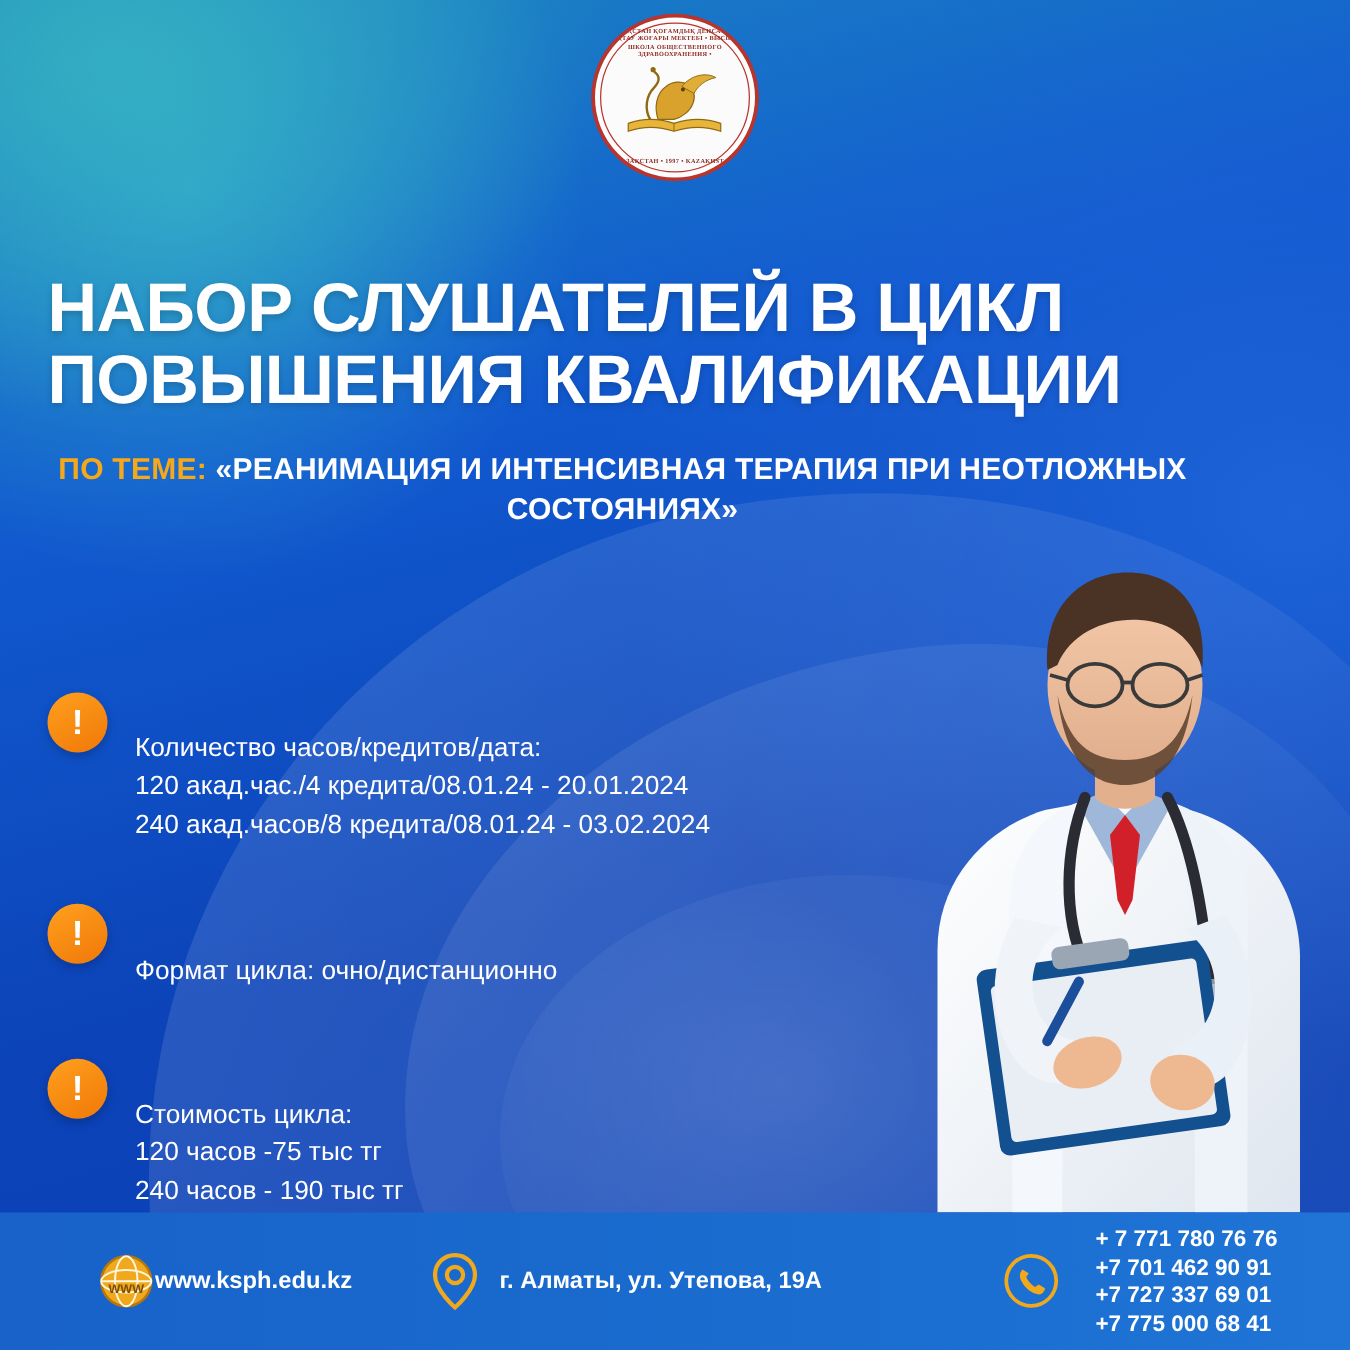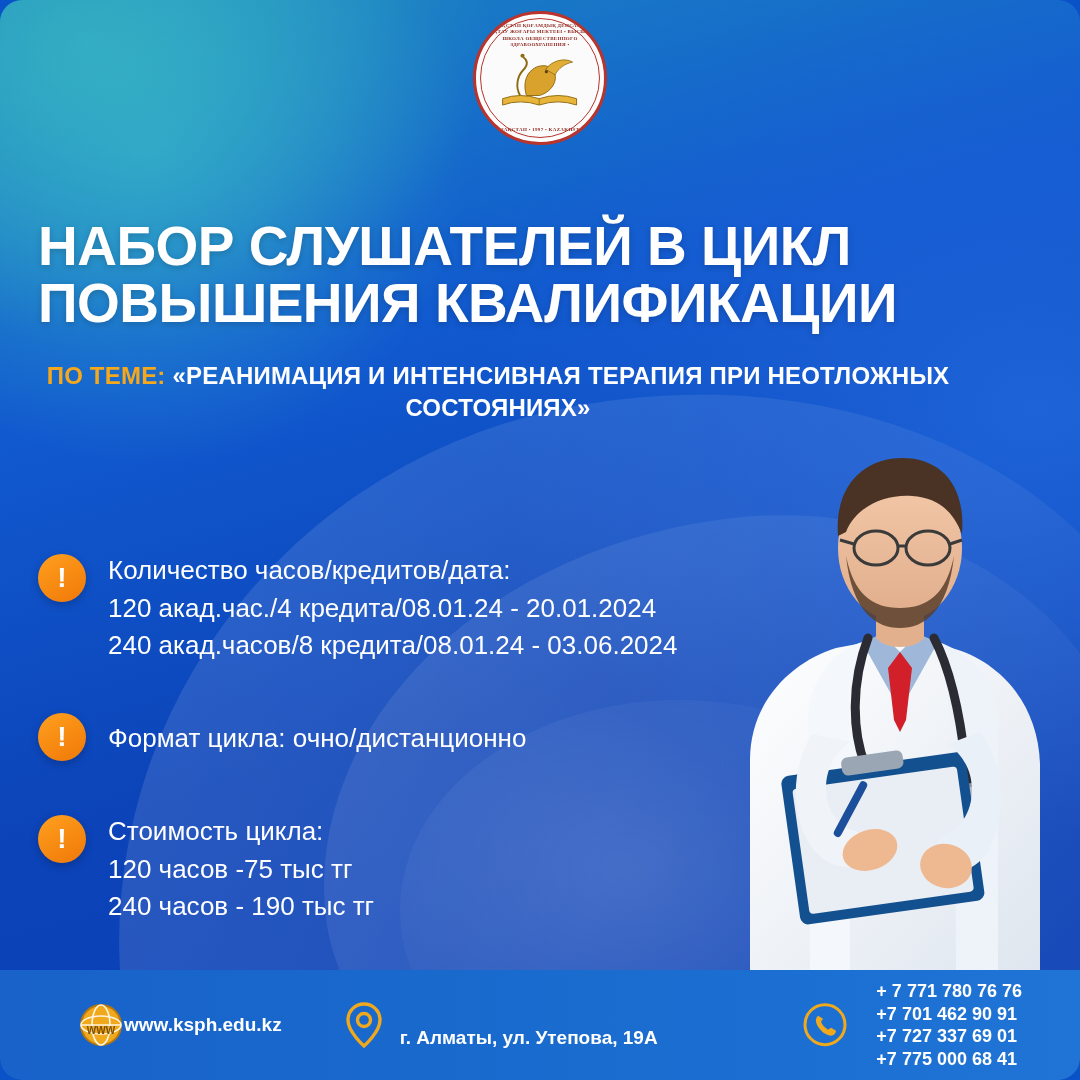--- a/index.html
+++ b/index.html
@@ -12,21 +12,20 @@
   }
 
   
   .poster {
     position:absolute; inset:0;
     background:
       radial-gradient(ellipse 700px 500px at 8% 4%, #2fa5bd 0%, rgba(47,165,189,0) 58%),
       radial-gradient(ellipse 900px 700px at 96% 38%, #1e63d8 0%, rgba(30,99,216,0) 62%),
       linear-gradient(165deg,#1c86c2 0%, #1159cf 32%, #0c43b8 62%, #0a3fb4 100%);
     overflow:hidden;
-    border-radius:22px;
   }
   .swoosh-a {
     position:absolute;
     width:1100px; height:900px;
     right:-120px; top:400px;
     border-radius:50% 50% 45% 55% / 60% 48% 52% 40%;
     background:linear-gradient(120deg, rgba(255,255,255,0.13), rgba(255,255,255,0.02));
     transform:rotate(-12deg);
   }
   .swoosh-b {
@@ -106,37 +105,37 @@
   .bullet {
     flex:0 0 auto;
     width:48px; height:48px; border-radius:50%;
     background:linear-gradient(150deg,#ffa01e,#f07808);
     box-shadow:0 3px 8px rgba(0,0,0,0.22);
     display:flex; align-items:center; justify-content:center;
     color:#fff; font-size:28px; font-weight:900; line-height:1;
     margin-top:2px;
   }
   .info-text {
-    margin-left:22px; color:#ffffff; font-size:26px; line-height:1.45;
+    margin-left:22px; color:#ffffff; font-size:21px; line-height:1.45;margin-top:32px;
   }
   .info-text div { white-space:nowrap; }
 
   
   .doctor { position:absolute; right:10px; bottom:110px; width:470px; height:590px; }
 
   
   .footer {
     position:absolute; left:0; right:0; bottom:0; height:110px;
     background:linear-gradient(90deg,#1862c9,#1a6ccf 55%,#1f74d6);
     display:flex; align-items:center;
   }
   .f-item { display:flex; align-items:center; }
   .f-web { margin-left:78px;text-align:right; }
   .f-web .label { color:#fff; font-size:19px; font-weight:bold; }
-  .f-addr { margin-left:62px;align-items:flex-end; }
+  .f-addr { margin-left:62px; }
   .f-addr .label { color:#fff; font-size:19px; font-weight:bold; margin-left:16px; }
   .f-phone { position:absolute; right:58px; top:50%; transform:translateY(-50%); display:flex; align-items:center; }
   .f-phone .nums { margin-left:28px; color:#fff; font-size:18px; font-weight:bold; line-height:1.26; }
   .icon-globe, .icon-pin, .icon-phone { flex:0 0 auto; }
 </style>
 </head>
 <body>
 
 <div class="poster">
   <div class="glow-left"></div>
@@ -176,21 +175,21 @@
     <span>«РЕАНИМАЦИЯ И ИНТЕНСИВНАЯ ТЕРАПИЯ ПРИ НЕОТЛОЖНЫХ СОСТОЯНИЯХ»</span>
   </div>
 
   <div class="info-list">
 
     <div class="info-item">
       <div class="bullet">!</div>
       <div class="info-text">
         <div>Количество часов/кредитов/дата:</div>
         <div>120 акад.час./4 кредита/08.01.24 - 20.01.2024</div>
-        <div>240 акад.часов/8 кредита/08.01.24 - 03.06.2024</div>
+        <div>240 акад.часов/8 кредита/08.01.24 - 03.02.2024</div>
       </div>
     </div>
 
     <div class="info-item" style="margin-bottom:52px;">
       <div class="bullet">!</div>
       <div class="info-text" style="padding-top:9px;">
         <div>Формат цикла: очно/дистанционно</div>
       </div>
     </div>
 

